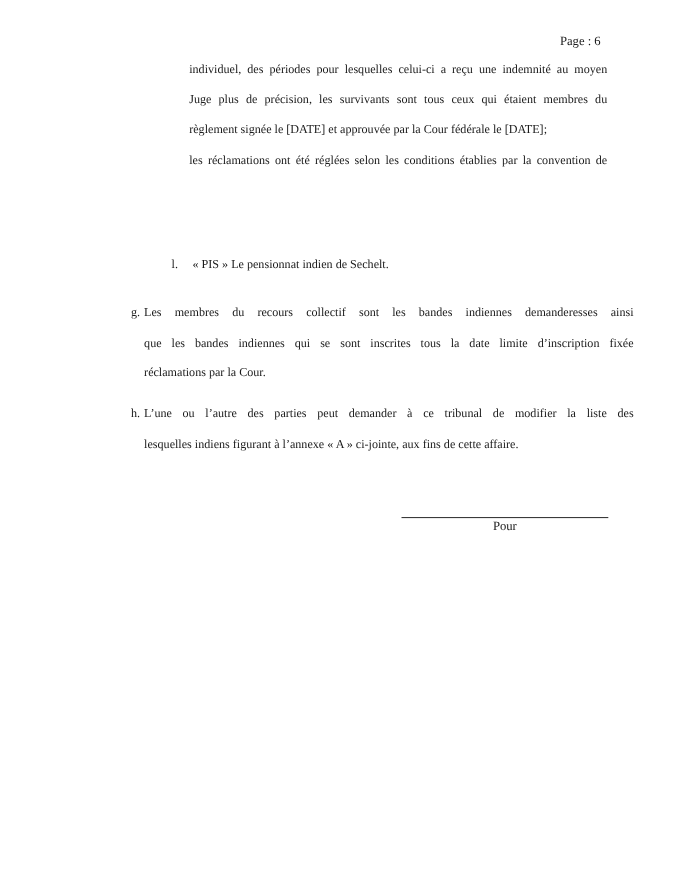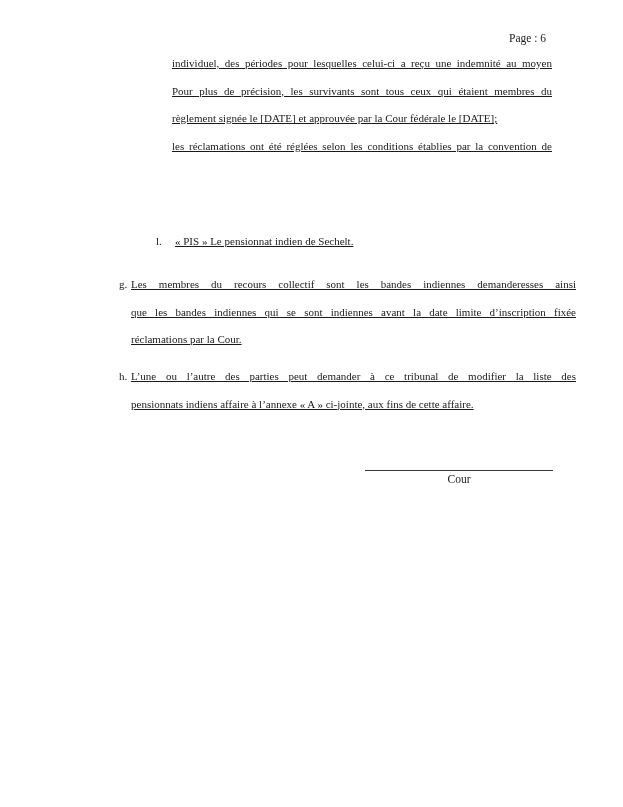--- a/index.html
+++ b/index.html
@@ -26,21 +26,20 @@
   }
   .def-para {
     position: absolute;
     top: 50px;
     left: 172px;
     width: 380px;
   }
   .line {
     line-height: 27.5px;
     white-space: normal;
-    text-decoration: underline;
   }
   .line.just {
     text-align: justify;
     text-align-last: justify;
   }
   .list-item {
     position: absolute;
   }
   .list-item .marker {
     position: absolute;
@@ -94,49 +93,49 @@
 </style>
 </head>
 <body>
 
 <div class="page">
 
   <div class="page-header">Page : 6</div>
 
   <div class="def-para">
       <div class="line just">individuel, des périodes pour lesquelles celui-ci a reçu une indemnité au moyen</div>
-      <div class="line just">Pour plus de précision, les survivants sont tous ceux qui étaient membres du</div>
+      <div class="line just">Juge plus de précision, les survivants sont tous ceux qui étaient membres du</div>
       <div class="line">règlement signée le [DATE] et approuvée par la Cour fédérale le [DATE];</div>
       <div class="line just">les réclamations ont été réglées selon les conditions établies par la convention de</div>
     </div>
 
   <div class="list-item item-l">
     <span class="marker">l.</span>
     <div class="item-text">
         <div class="line">« PIS » Le pensionnat indien de Sechelt.</div>
       </div>
   </div>
 
   <div class="list-item item-g">
     <span class="marker">g.</span>
     <div class="item-text">
         <div class="line just">Les membres du recours collectif sont les bandes indiennes demanderesses ainsi</div>
-        <div class="line just">que les bandes indiennes qui se sont indiennes avant la date limite d’inscription fixée</div>
+        <div class="line just">que les bandes indiennes qui se sont inscrites tous la date limite d’inscription fixée</div>
         <div class="line">réclamations par la Cour.</div>
       </div>
   </div>
 
   <div class="list-item item-h">
     <span class="marker">h.</span>
     <div class="item-text">
         <div class="line just">L’une ou l’autre des parties peut demander à ce tribunal de modifier la liste des</div>
-        <div class="line">pensionnats indiens affaire à l’annexe « A » ci-jointe, aux fins de cette affaire.</div>
+        <div class="line">lesquelles indiens figurant à l’annexe « A » ci-jointe, aux fins de cette affaire.</div>
       </div>
   </div>
 
   <div class="signature">
     <div class="sig-line"></div>
-    <div class="sig-label">Cour</div>
+    <div class="sig-label">Pour</div>
   </div>
 
   <div class="page-footer">269</div>
 
 </div>
 
 </body></html>

